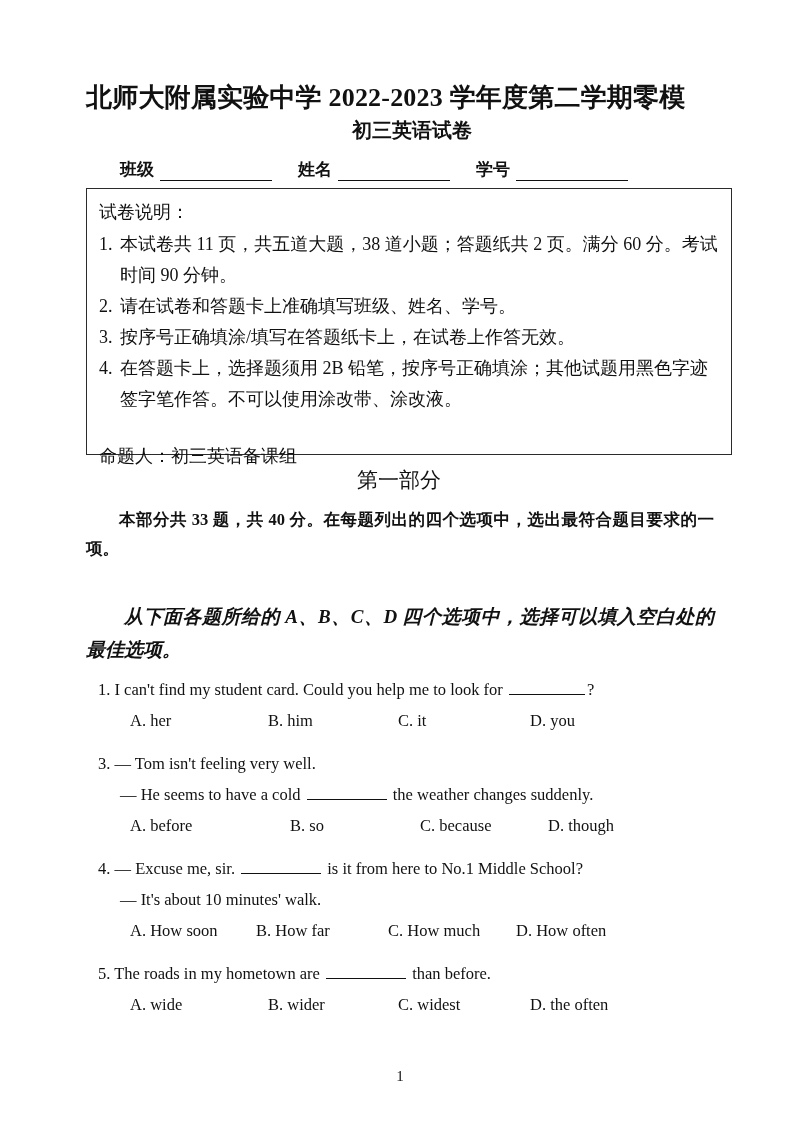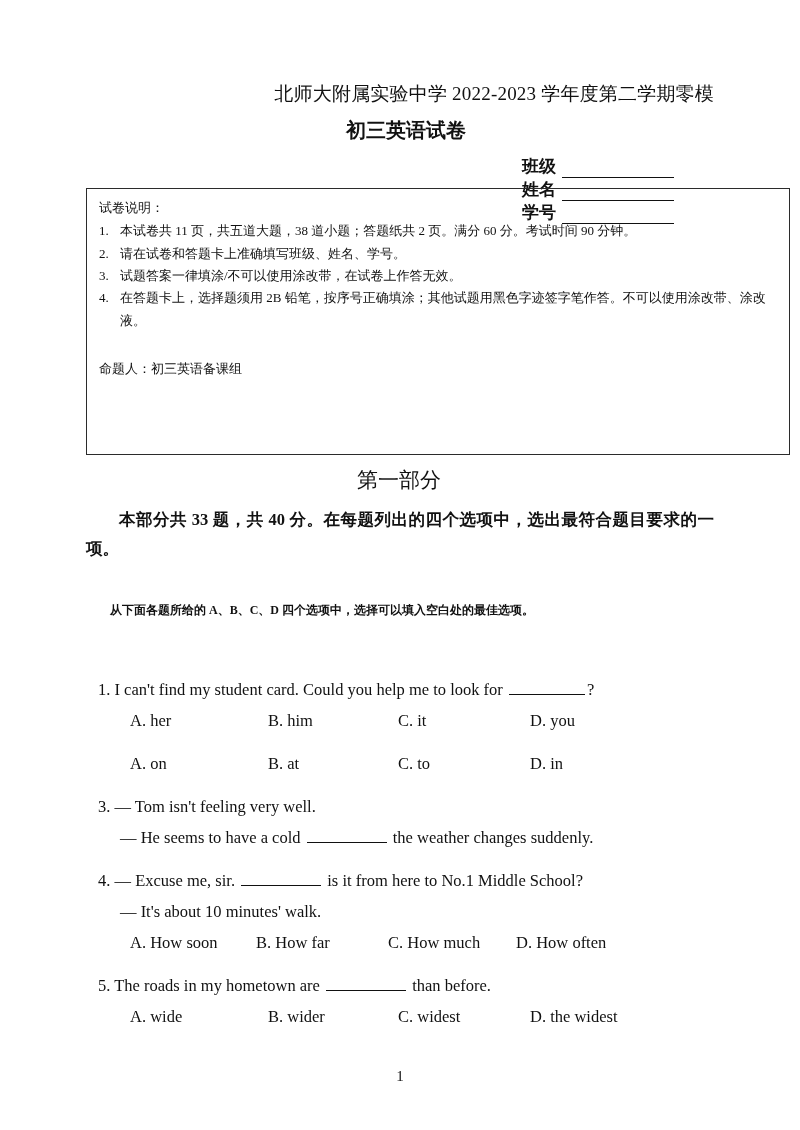--- a/index.html
+++ b/index.html
@@ -21,48 +21,47 @@
     width: 800px;
     height: 1130px;
   }
 
   
   .doc-title {
     position: absolute;
     left: 86px;
     top: 82px;
     width: 628px;
-    text-align: right;
-    font-size: 19px;
-    font-weight: normal;
+    text-align: left;
+    font-size: 26px;
+    font-weight: bold;
     letter-spacing: 0.2px;
     line-height: 1.25;
   }
   .doc-subtitle {
     position: absolute;
-    left: 92px;
+    left: 98px;
     top: 118px;
     width: 628px;
     text-align: center;
     font-size: 20px;
     font-weight: bold;
     line-height: 1.25;
   }
 
   
   .id-row {
     position: absolute;
     left: 120px;
     top: 155px;
     width: 580px;
     height: 26px;
     display: flex;
     align-items: flex-end;
     font-size: 17px;
-    flex-direction: column;
   }
   .id-field {
     display: flex;
     align-items: flex-end;
     margin-right: 26px;
   }
   .id-label {
     font-weight: bold;
     white-space: nowrap;
     padding-right: 6px;
@@ -72,26 +71,26 @@
     width: 112px;
     border-bottom: 1.5px solid #111;
     height: 16px;
   }
 
   
   .notice-box {
     position: absolute;
     left: 86px;
     top: 188px;
-    width: 704px;
+    width: 646px;
     height: 267px;
     border: 1.3px solid #2b2b2b;
     box-sizing: border-box;
     padding: 8px 12px 0 12px;
-    font-size: 13px;
+    font-size: 18px;
     line-height: 1.72;
   }
   .notice-head {
     margin: 0 0 1px 0;
   }
   .notice-item {
     display: flex;
     align-items: flex-start;
     margin: 0;
   }
@@ -139,25 +138,26 @@
     font-size: 16.5px;
     font-weight: bold;
     line-height: 1.6;
   }
 
   .section-intro {
     position: absolute;
     left: 86px;
     top: 600px;
     width: 628px;
-    font-size: 12px;
+    font-size: 19px;
     line-height: 1.74;
     text-indent: 2em;
     font-weight: bold;
     text-align: justify;
+    font-style: italic;
   }
 
   
   .questions {
     position: absolute;
     left: 86px;
     top: 662px;
     width: 630px;
     font-size: 16.5px;
   }
@@ -230,21 +230,21 @@
     <div class="notice-item">
       <span class="notice-num">1.</span>
       <span class="notice-text">本试卷共 11 页，共五道大题，38 道小题；答题纸共 2 页。满分 60 分。考试时间 90 分钟。</span>
     </div>
     <div class="notice-item">
       <span class="notice-num">2.</span>
       <span class="notice-text">请在试卷和答题卡上准确填写班级、姓名、学号。</span>
     </div>
     <div class="notice-item">
       <span class="notice-num">3.</span>
-      <span class="notice-text">试题答案一律填涂/不可以使用涂改带，在试卷上作答无效。</span>
+      <span class="notice-text">按序号正确填涂/填写在答题纸卡上，在试卷上作答无效。</span>
     </div>
     <div class="notice-item">
       <span class="notice-num">4.</span>
       <span class="notice-text">在答题卡上，选择题须用 2B 铅笔，按序号正确填涂；其他试题用黑色字迹签字笔作答。不可以使用涂改带、涂改液。</span>
     </div>
 
     <div class="notice-author">命题人：初三英语备课组</div>
   </div>
 
   <div class="part-title">第一部分</div>
@@ -261,37 +261,37 @@
       </div>
       <div class="q-options">
         <span class="opt" style="left:32px"><span>A.</span> <span>her</span></span>
         <span class="opt" style="left:170px"><span>B.</span> <span>him</span></span>
         <span class="opt" style="left:300px"><span>C.</span> <span>it</span></span>
         <span class="opt" style="left:432px"><span>D.</span> <span>you</span></span>
       </div>
     </div>
 
     <div class="q-block">
-      <div class="q-options">
-        <span class="opt" style="left:32px"><span>A.</span> <span>on</span></span>
-        <span class="opt" style="left:170px"><span>B.</span> <span>at</span></span>
-        <span class="opt" style="left:300px"><span>C.</span> <span>to</span></span>
-        <span class="opt" style="left:432px"><span>D.</span> <span>in</span></span>
-      </div>
     </div>
 
     <div class="q-block">
       <div class="q-stem">
         <span>3.</span>
         <span>— Tom isn't feeling very well.</span>
       </div>
       <div class="q-stem indent">
         <span>— He seems to have a cold</span>
         <span class="blank-line" style="width:80px"></span>
         <span>the weather changes suddenly.</span>
+      </div>
+      <div class="q-options">
+        <span class="opt" style="left:32px"><span>A.</span> <span>before</span></span>
+        <span class="opt" style="left:192px"><span>B.</span> <span>so</span></span>
+        <span class="opt" style="left:322px"><span>C.</span> <span>because</span></span>
+        <span class="opt" style="left:450px"><span>D.</span> <span>though</span></span>
       </div>
     </div>
 
     <div class="q-block">
       <div class="q-stem">
         <span>4.</span>
         <span>— Excuse me, sir.</span>
         <span class="blank-line" style="width:80px"></span>
         <span>is it from here to No.1 Middle School?</span>
       </div>
@@ -310,21 +310,21 @@
       <div class="q-stem">
         <span>5.</span>
         <span>The roads in my hometown are</span>
         <span class="blank-line" style="width:80px"></span>
         <span>than before.</span>
       </div>
       <div class="q-options">
         <span class="opt" style="left:32px"><span>A.</span> <span>wide</span></span>
         <span class="opt" style="left:170px"><span>B.</span> <span>wider</span></span>
         <span class="opt" style="left:300px"><span>C.</span> <span>widest</span></span>
-        <span class="opt" style="left:432px"><span>D.</span> <span>the widest</span></span>
+        <span class="opt" style="left:432px"><span>D.</span> <span>the often</span></span>
       </div>
     </div>
 
   </div>
 
   <div class="page-number">1</div>
 
 </div>
 
 </body></html>

